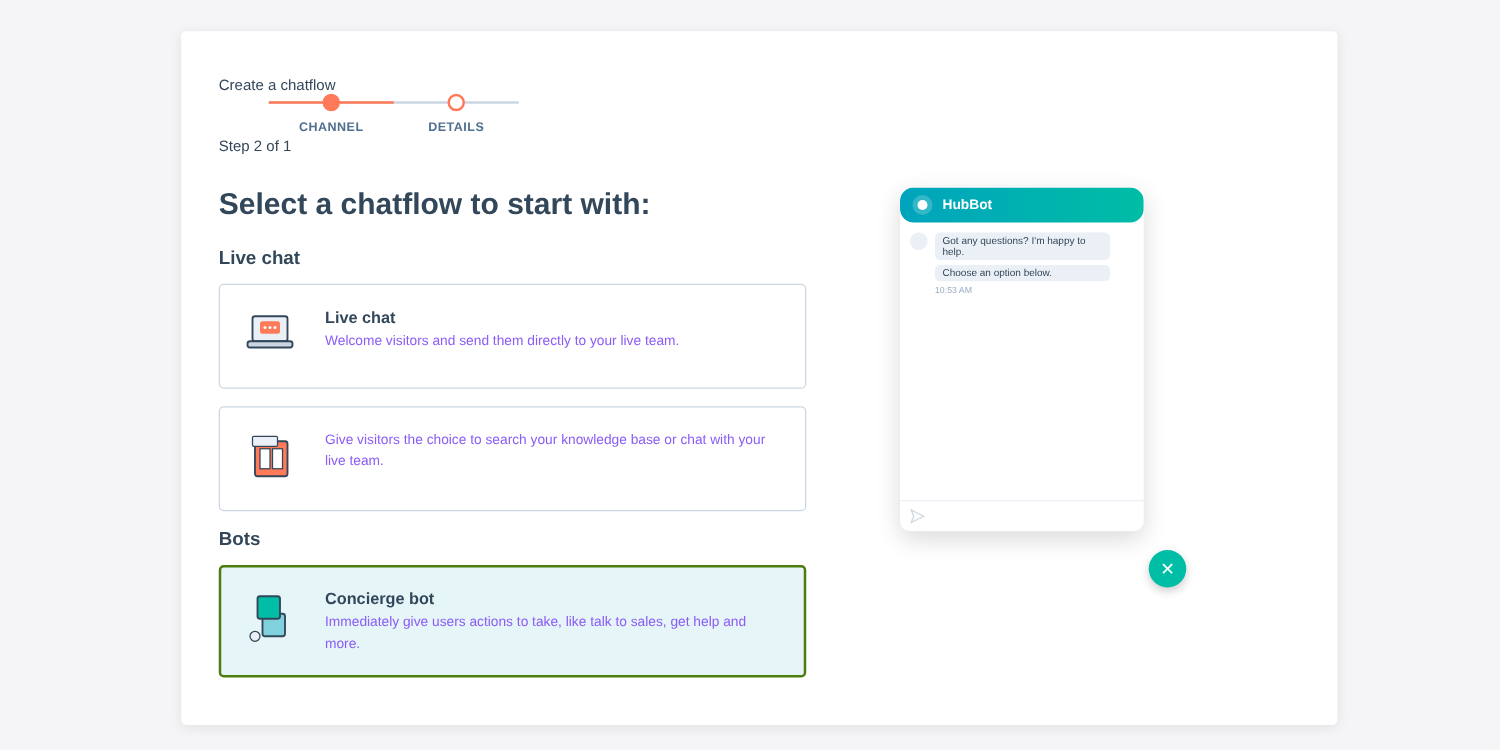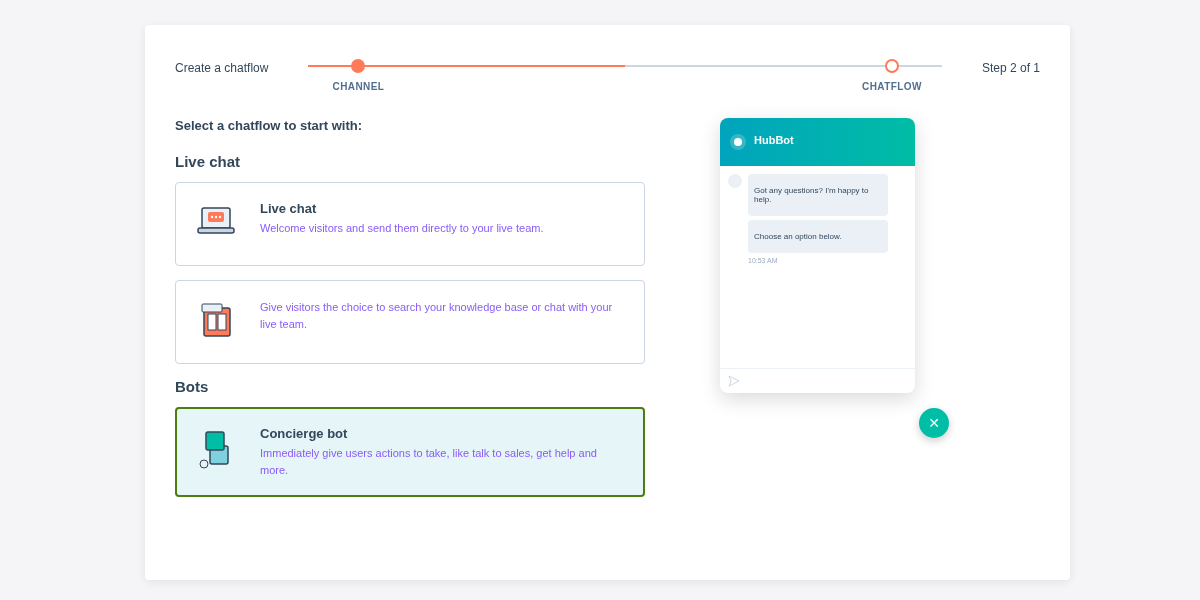--- a/index.html
+++ b/index.html
@@ -20,20 +20,21 @@
     border-radius: 4px;
     box-shadow: 0 2px 10px rgba(0,0,0,0.08);
     padding: 34px 30px 0 30px;
   }
   .top-row {
     display: flex;
     align-items: flex-start;
     justify-content: center;
     font-size: 12px;
     color: #33475b;
+    flex-direction: column;
   }
   .crumb { white-space: nowrap; margin-top: 2px; }
   .step-indicator { white-space: nowrap; margin-top: 2px; }
   .stepper {
     flex: 1;
     margin: 0 40px;
     position: relative;
   }
   .step-track {
     display: flex;
@@ -84,21 +85,21 @@
     color: #516f90;
     letter-spacing: 0.4px;
   }
   .content {
     display: flex;
     gap: 40px;
     margin-top: 26px;
   }
   .left { flex: 1; max-width: 470px; }
   .heading {
-    font-size: 13px;
+    font-size: 24px;
     font-weight: 700;
     color: #33475b;
     margin-bottom: 20px;
   }
   .section-label {
     font-size: 15px;
     font-weight: 700;
     color: #33475b;
     margin: 10px 0 12px 0;
   }
@@ -147,47 +148,48 @@
     background: #fff;
     box-shadow: 0 6px 20px rgba(0,0,0,0.15);
     overflow: hidden;
     display: flex;
     flex-direction: column;
     margin-left: 35px;
   }
   .chat-header {
     background: linear-gradient(90deg, #00a4bd, #00bda5);
     color: #fff;
-    padding: 16px 10px;
+    padding: 6px 10px;
     font-size: 11px;
     font-weight: 600;
     display: flex;
-    align-items: flex-start;
+    align-items: center;
     gap: 8px;
+    border-radius: 11px;
   }
   .avatar-small {
     width: 16px; height: 16px; border-radius: 50%;
     background: #fff3; display:flex; align-items:center; justify-content:center;
   }
   .chat-body {
     flex: 1;
     padding: 8px;
     font-size: 9px;
     color: #33475b;
   }
   .chat-row { display:flex; gap:6px; align-items:flex-start; margin-bottom:4px;}
   .chat-avatar {
     width: 14px; height: 14px; border-radius:50%;
     background:#eaf0f6; flex-shrink:0;
   }
   .bubble-col { display:flex; flex-direction:column; gap:4px;}
   .bubble {
     background:#eaf0f6;
     border-radius:4px;
-    padding:12px 6px;
+    padding:2px 6px;
     font-size:8px;
     color:#33475b;
     max-width: 140px;
   }
   .timestamp { font-size:7px; color:#99acc2; margin-top:2px; margin-left:20px;}
   .chat-input {
     border-top:1px solid #eaf0f6;
     padding:6px 8px;
     display:flex;
     align-items:center;
@@ -218,21 +220,21 @@
     <div class="stepper">
       <div class="step-line"></div>
       <div class="step-line-fill"></div>
       <div class="step-track">
         <div class="step">
           <div class="step-dot done"></div>
           <div class="step-label">CHANNEL</div>
         </div>
         <div class="step">
           <div class="step-dot active"></div>
-          <div class="step-label">CHATFLOW</div>
+          <div class="step-label">DETAILS</div>
         </div>
       </div>
     </div>
 
     <div class="step-indicator">Step 2 of 1</div>
   </div>
 
   <div class="content">
     <div class="left">
       <div class="heading">Select a chatflow to start with:</div>

